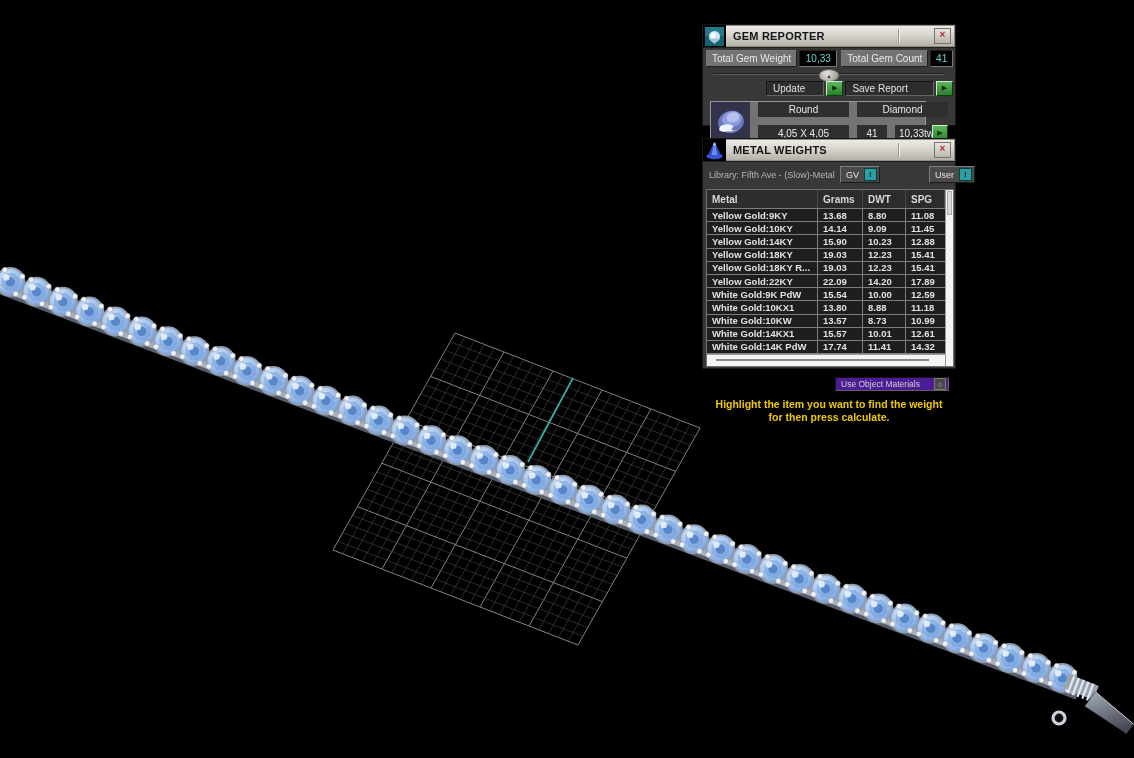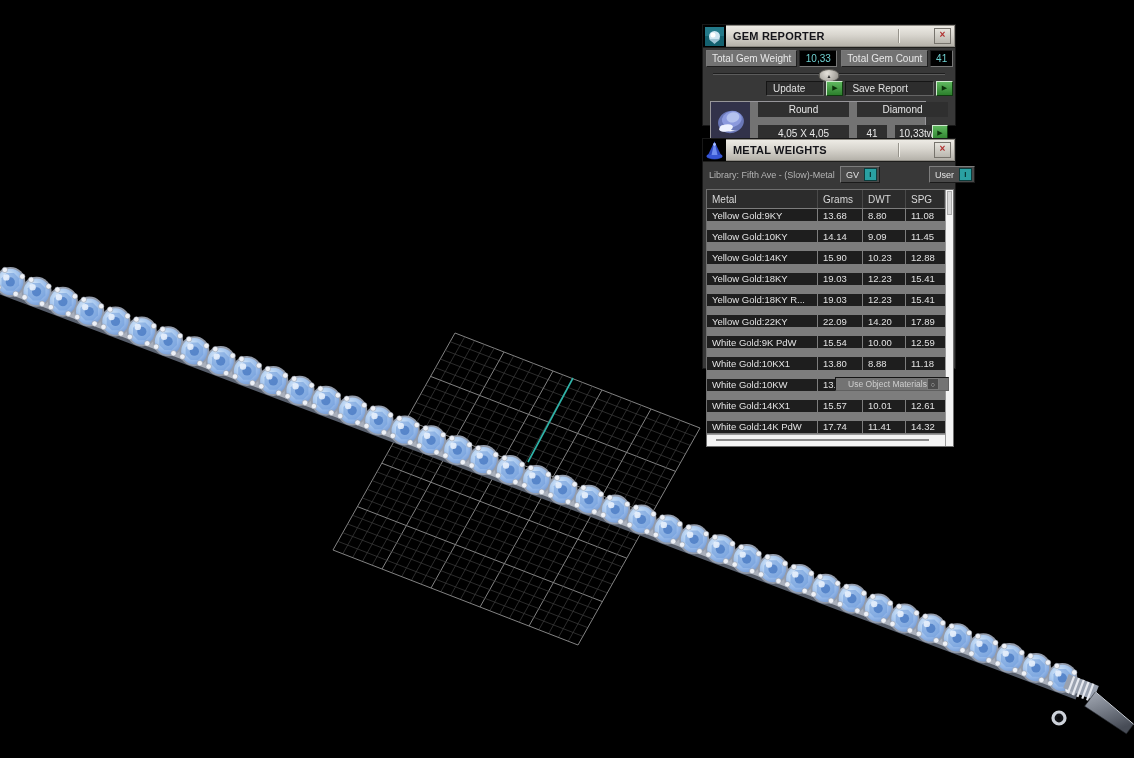--- a/index.html
+++ b/index.html
@@ -66,36 +66,36 @@
   .mw-lib{position:absolute;left:6px;right:5px;top:27px;height:17px;
           display:flex;justify-content:space-between;align-items:center;}
   .mw-libtext{font-size:9px;color:#b5b5b5;white-space:nowrap;}
   .mw-toggles{display:flex;gap:44px;}
   .mw-toggle{display:flex;align-items:center;background:#4a4a4a;height:17px;box-sizing:border-box;
              border:1px solid;border-color:#7d7d7d #1b1b1b #1b1b1b #7d7d7d;
              font-size:9px;color:#e3e3e3;padding:0 2px 0 5px;margin-left:5px;cursor:default;}
   .mw-ind{width:11px;height:11px;background:#2aa0a2;border:1px solid #0c3c3c;color:#06302f;
           font-size:8px;font-weight:bold;display:flex;align-items:center;justify-content:center;margin-left:5px;}
   .mw-table{position:absolute;left:3px;top:50px;width:246px;background:#ededed;
-            border:1px solid #6f6f6f;display:flex;}
+            border:1px solid #6f6f6f;display:flex;font-weight:bold;}
   .mw-main{width:238px;}
   .mw-head{display:grid;grid-template-columns:111px 45px 43px 39px;background:#2c2c2c;height:18px;}
   .mw-hcell{font-size:10px;color:#d8d8d8;display:flex;align-items:center;padding-left:5px;
             border-right:1px solid #4a4a4a;box-sizing:border-box;white-space:nowrap;overflow:hidden;}
-  .mw-rows{background:#7d7d7d;display:flex;flex-direction:column;gap:9px;padding:1px 0;}
+  .mw-rows{background:#7d7d7d;display:flex;flex-direction:column;gap:1px;padding:1px 0;}
   .mw-row{display:grid;grid-template-columns:110px 44px 42px 39px;gap:1px;height:12.2px;}
   .mw-cell{background:#1e1e1e;color:#e2e2e2;font-size:9.5px;display:flex;align-items:center;
            padding-left:5px;white-space:nowrap;overflow:hidden;}
   .mw-vscroll{width:8px;background:#f4f4f4;border-left:1px solid #9a9a9a;}
   .mw-vthumb{height:22px;margin:1px;background:#d9d9d9;border:1px solid #ababab;}
   .mw-hscroll{height:11px;background:#f4f4f4;border-top:1px solid #9a9a9a;position:relative;}
   .mw-hline{position:absolute;left:9px;right:16px;top:4px;height:2px;background:#8a8a8a;}
   .mw-uom{position:absolute;right:6px;top:238px;width:114px;height:14px;box-sizing:border-box;
-          background:#737373;border:1px solid;border-color:#151515 #606060 #606060 #151515;
-          display:flex;align-items:center;justify-content:center;padding:0 2px 0 5px;
+          background:#4c1d95;border:1px solid;border-color:#151515 #606060 #606060 #151515;
+          display:flex;align-items:center;justify-content:space-between;padding:0 2px 0 5px;
           font-size:8.5px;color:#cfcfcf;white-space:nowrap;}
   .uom-radio{width:10px;height:10px;background:#4a4a4a;border:1px solid #7a7a7a;color:#c8c8c8;
              font-size:7px;display:flex;align-items:center;justify-content:center;}
   .mw-msg{position:absolute;left:4px;right:4px;top:259px;text-align:center;color:#eec800;
           font-weight:bold;font-size:10.5px;line-height:13px;}
   .mw-calc{position:absolute;left:0;right:0;top:294px;display:flex;justify-content:center;align-items:center;}
   .f-calc{width:70px;height:14px;}
 </style>
 </head>
 <body>
@@ -748,16 +748,20 @@
       <div class="mw-vscroll">
         <div class="mw-vthumb"></div>
       </div>
     </div>
 
     <div class="mw-uom">
       <span>Use Object Materials</span>
       <span class="uom-radio">○</span>
     </div>
 
+    <div class="mw-msg">
+      <div>Highlight the item you want to find the weight</div>
+      <div>for then press calculate.</div>
+    </div>
 
   </div>
 
 </div>
 
 </body></html>

